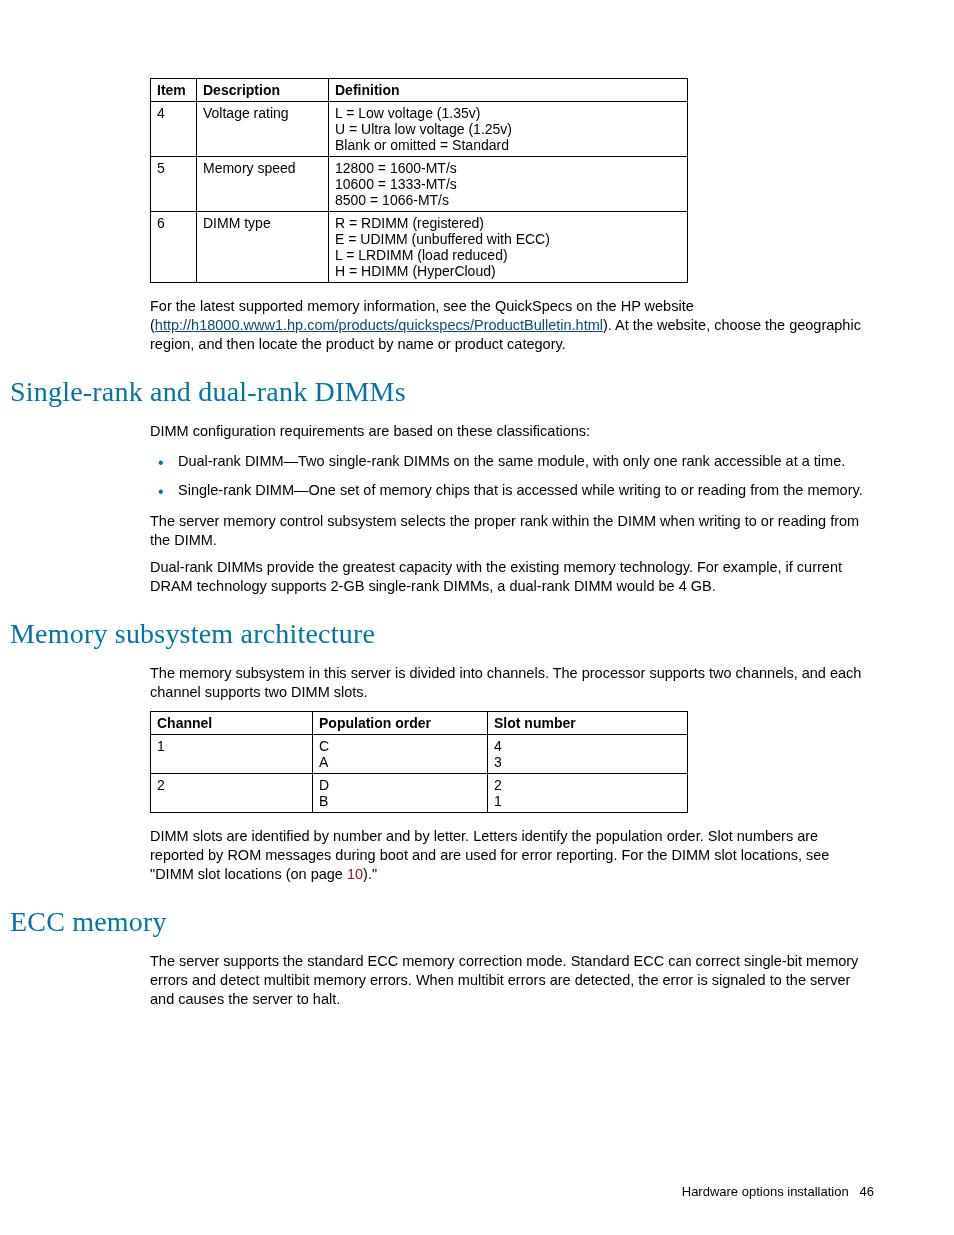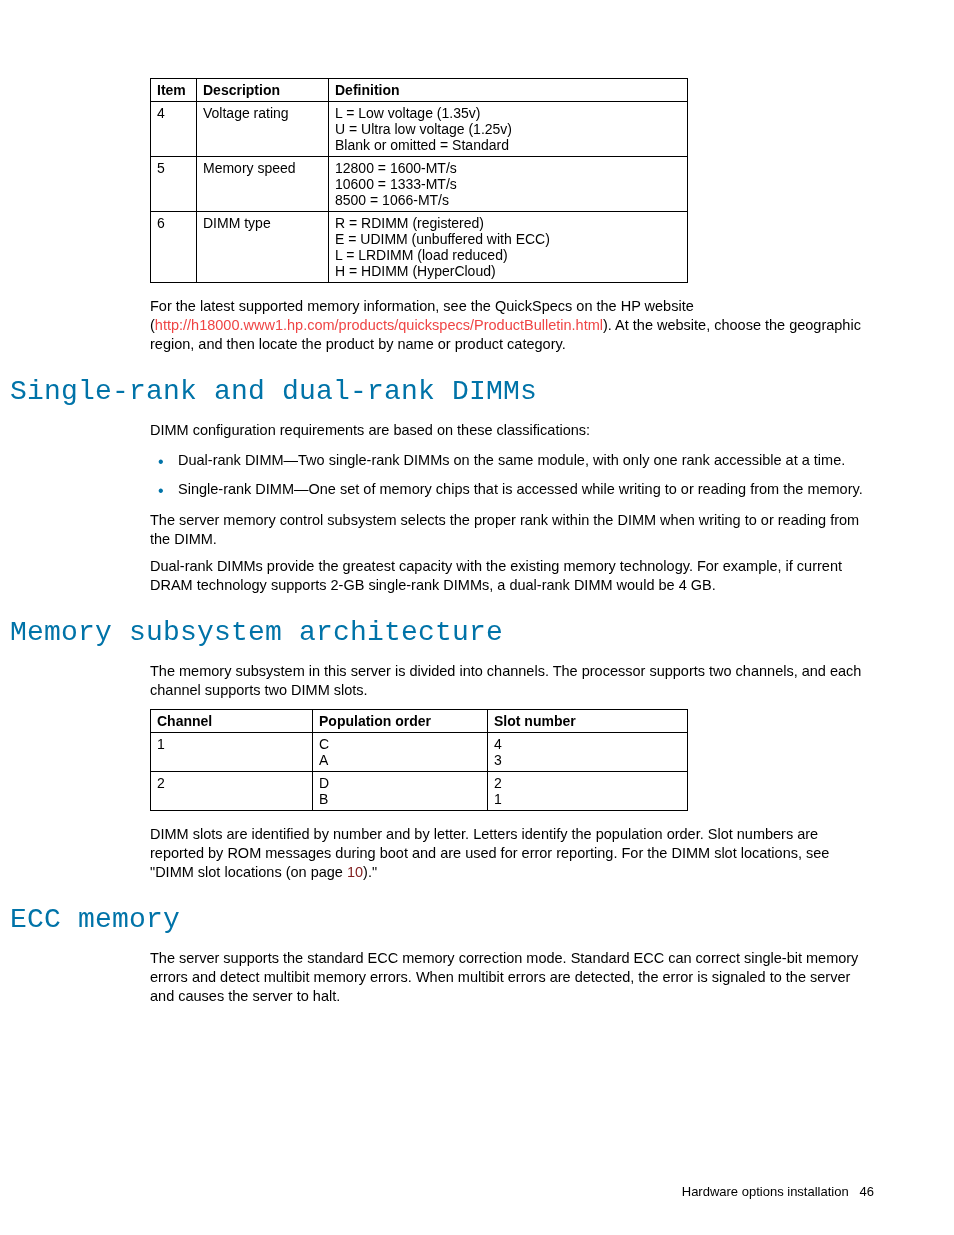--- a/index.html
+++ b/index.html
@@ -28,24 +28,24 @@
     font-weight: normal;
   }
   table th { font-weight: bold; }
   .col-item { width: 46px; }
   .col-desc { width: 132px; }
   .col-def  { width: auto; }
   .t2 .col-chan { width: 162px; }
   .t2 .col-pop  { width: 175px; }
   .t2 .col-slot { width: auto; }
   p { margin: 8px 0 8px 0; line-height: 1.32; }
-  a.link { color: #ef4444; }
+  a.link { color: #0c4a6e; text-decoration: underline; }
   a.pagelink { color: #7f1d1d; text-decoration: none; }
   h2.section {
-    font-family: Liberation Mono, monospace;
+    font-family: Liberation Serif, serif;
     font-weight: 300;
     font-size: 28px;
     color: #0073a8;
     margin: 22px 0 14px -70px;
     letter-spacing: 0.2px;
   }
   ul.bullets { list-style: none; margin: 6px 0 12px 0; padding: 0; }
   ul.bullets li { position: relative; padding-left: 28px; margin: 10px 0; line-height: 1.32; }
   ul.bullets li::before {
     content: "•";

